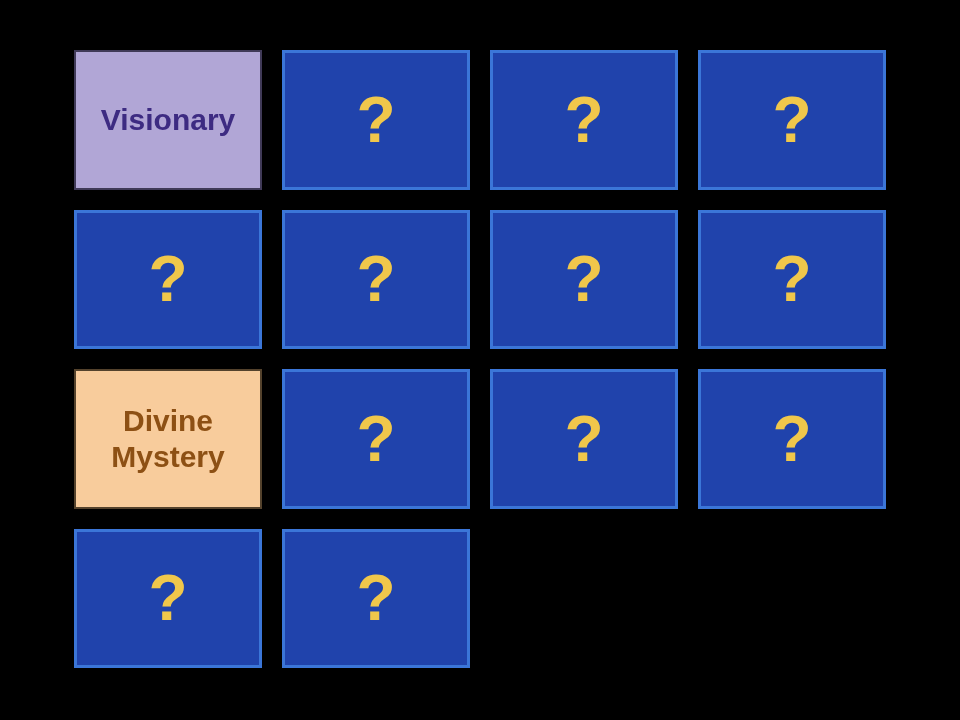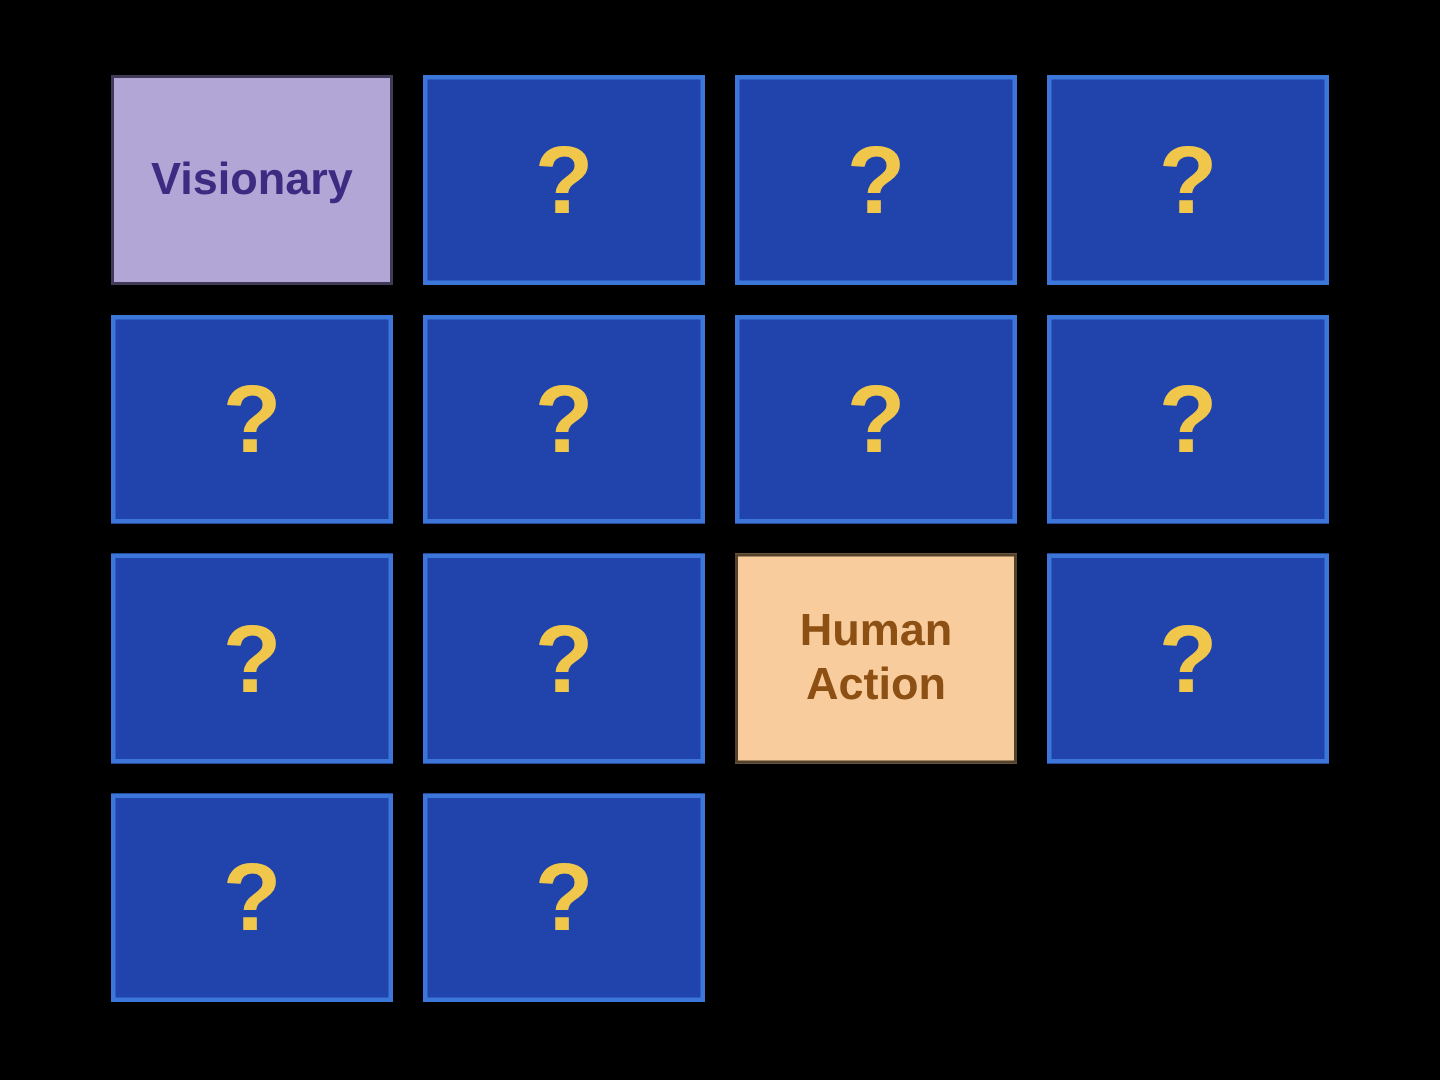--- a/index.html
+++ b/index.html
@@ -84,28 +84,28 @@
   <div class="card" data-variant="hidden">
     <span class="card-label">?</span>
   </div>
   <div class="card" data-variant="hidden">
     <span class="card-label">?</span>
   </div>
   <div class="card" data-variant="hidden">
     <span class="card-label">?</span>
   </div>
 
+  <div class="card" data-variant="peach">
+    <span class="card-label">Divine Mystery</span>
+  </div>
   <div class="card" data-variant="hidden">
     <span class="card-label">?</span>
   </div>
   <div class="card" data-variant="hidden">
     <span class="card-label">?</span>
-  </div>
-  <div class="card" data-variant="peach">
-    <span class="card-label">Human Action</span>
   </div>
 
   <div class="card" data-variant="hidden">
     <span class="card-label">?</span>
   </div>
   <div class="card" data-variant="hidden">
     <span class="card-label">?</span>
   </div>
   <div class="card" data-variant="hidden">
     <span class="card-label">?</span>

